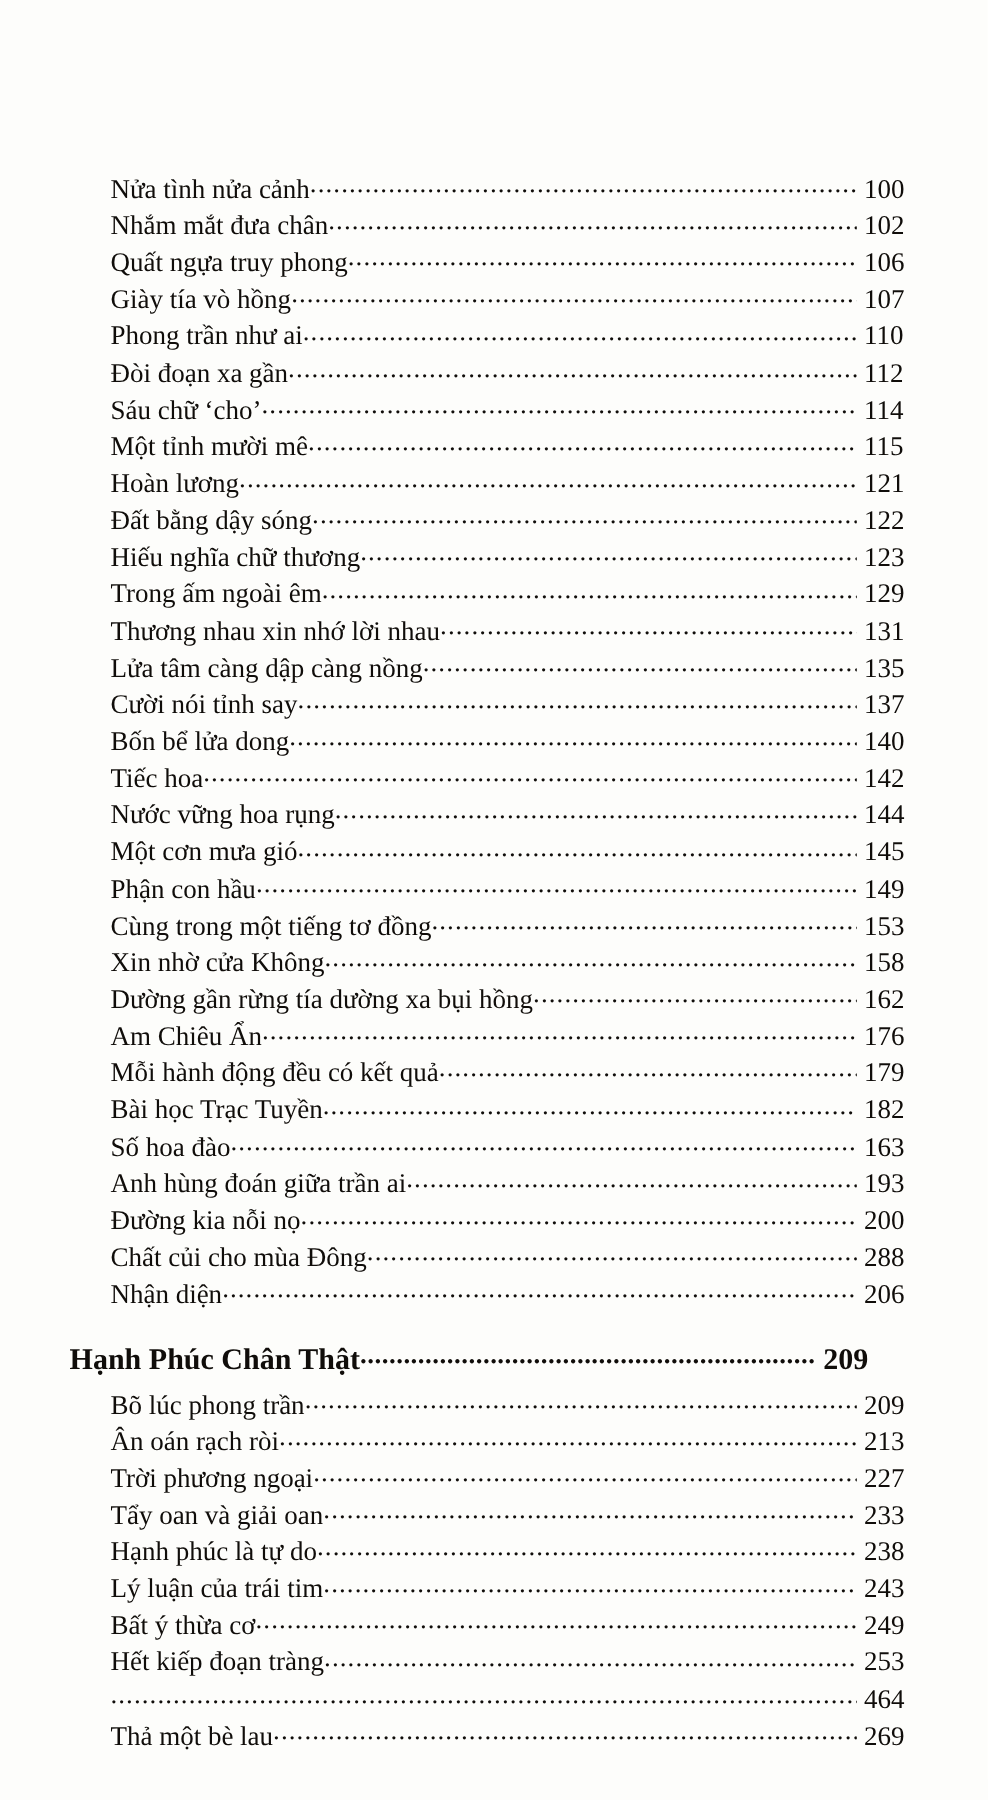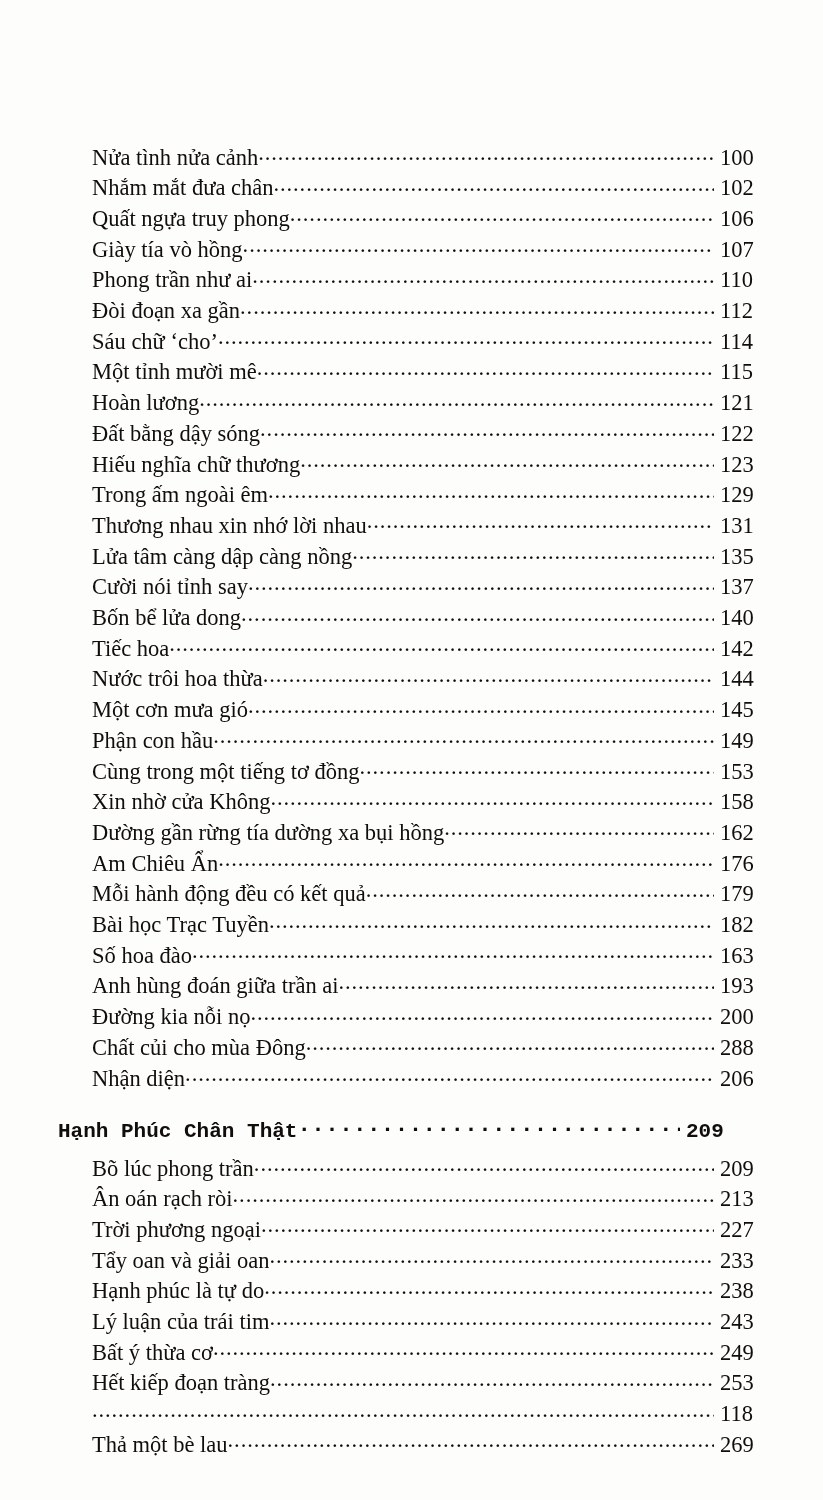--- a/index.html
+++ b/index.html
@@ -85,22 +85,21 @@
   .toc-entry.level-sub {
     padding-left: 34px;
   }
 
   
   .toc-entry.level-part {
     padding-left: 0;
     font-weight: bold;
     margin-top: 22px;
     margin-bottom: 6px;
-    font-size: 21px;
-    font-family: Liberation Mono, monospace;
+    font-size: 25px;
   }
   .toc-entry.level-part .leader::before {
     font-weight: bold;
     letter-spacing: 0.4px;
   }
   .toc-entry.level-part .page-num {
     font-weight: bold;
   }
 </style>
 </head>
@@ -187,21 +186,21 @@
         <span class="title">Bốn bể lửa dong</span>
         <span class="leader"></span>
         <span class="page-num">140</span>
       </div>
       <div class="toc-entry level-sub">
         <span class="title">Tiếc hoa</span>
         <span class="leader"></span>
         <span class="page-num">142</span>
       </div>
       <div class="toc-entry level-sub">
-        <span class="title">Nước trôi hoa thừa</span>
+        <span class="title">Nước vững hoa rụng</span>
         <span class="leader"></span>
         <span class="page-num">144</span>
       </div>
       <div class="toc-entry level-sub">
         <span class="title">Một cơn mưa gió</span>
         <span class="leader"></span>
         <span class="page-num">145</span>
       </div>
       <div class="toc-entry level-sub">
         <span class="title">Phận con hầu</span>
@@ -303,21 +302,21 @@
         <span class="leader"></span>
         <span class="page-num">249</span>
       </div>
       <div class="toc-entry level-sub">
         <span class="title">Hết kiếp đoạn tràng</span>
         <span class="leader"></span>
         <span class="page-num">253</span>
       </div>
       <div class="toc-entry level-sub">
         <span class="leader"></span>
-        <span class="page-num">118</span>
+        <span class="page-num">464</span>
       </div>
       <div class="toc-entry level-sub">
         <span class="title">Thả một bè lau</span>
         <span class="leader"></span>
         <span class="page-num">269</span>
       </div>
     </div>
 </div>
 
 </body></html>

